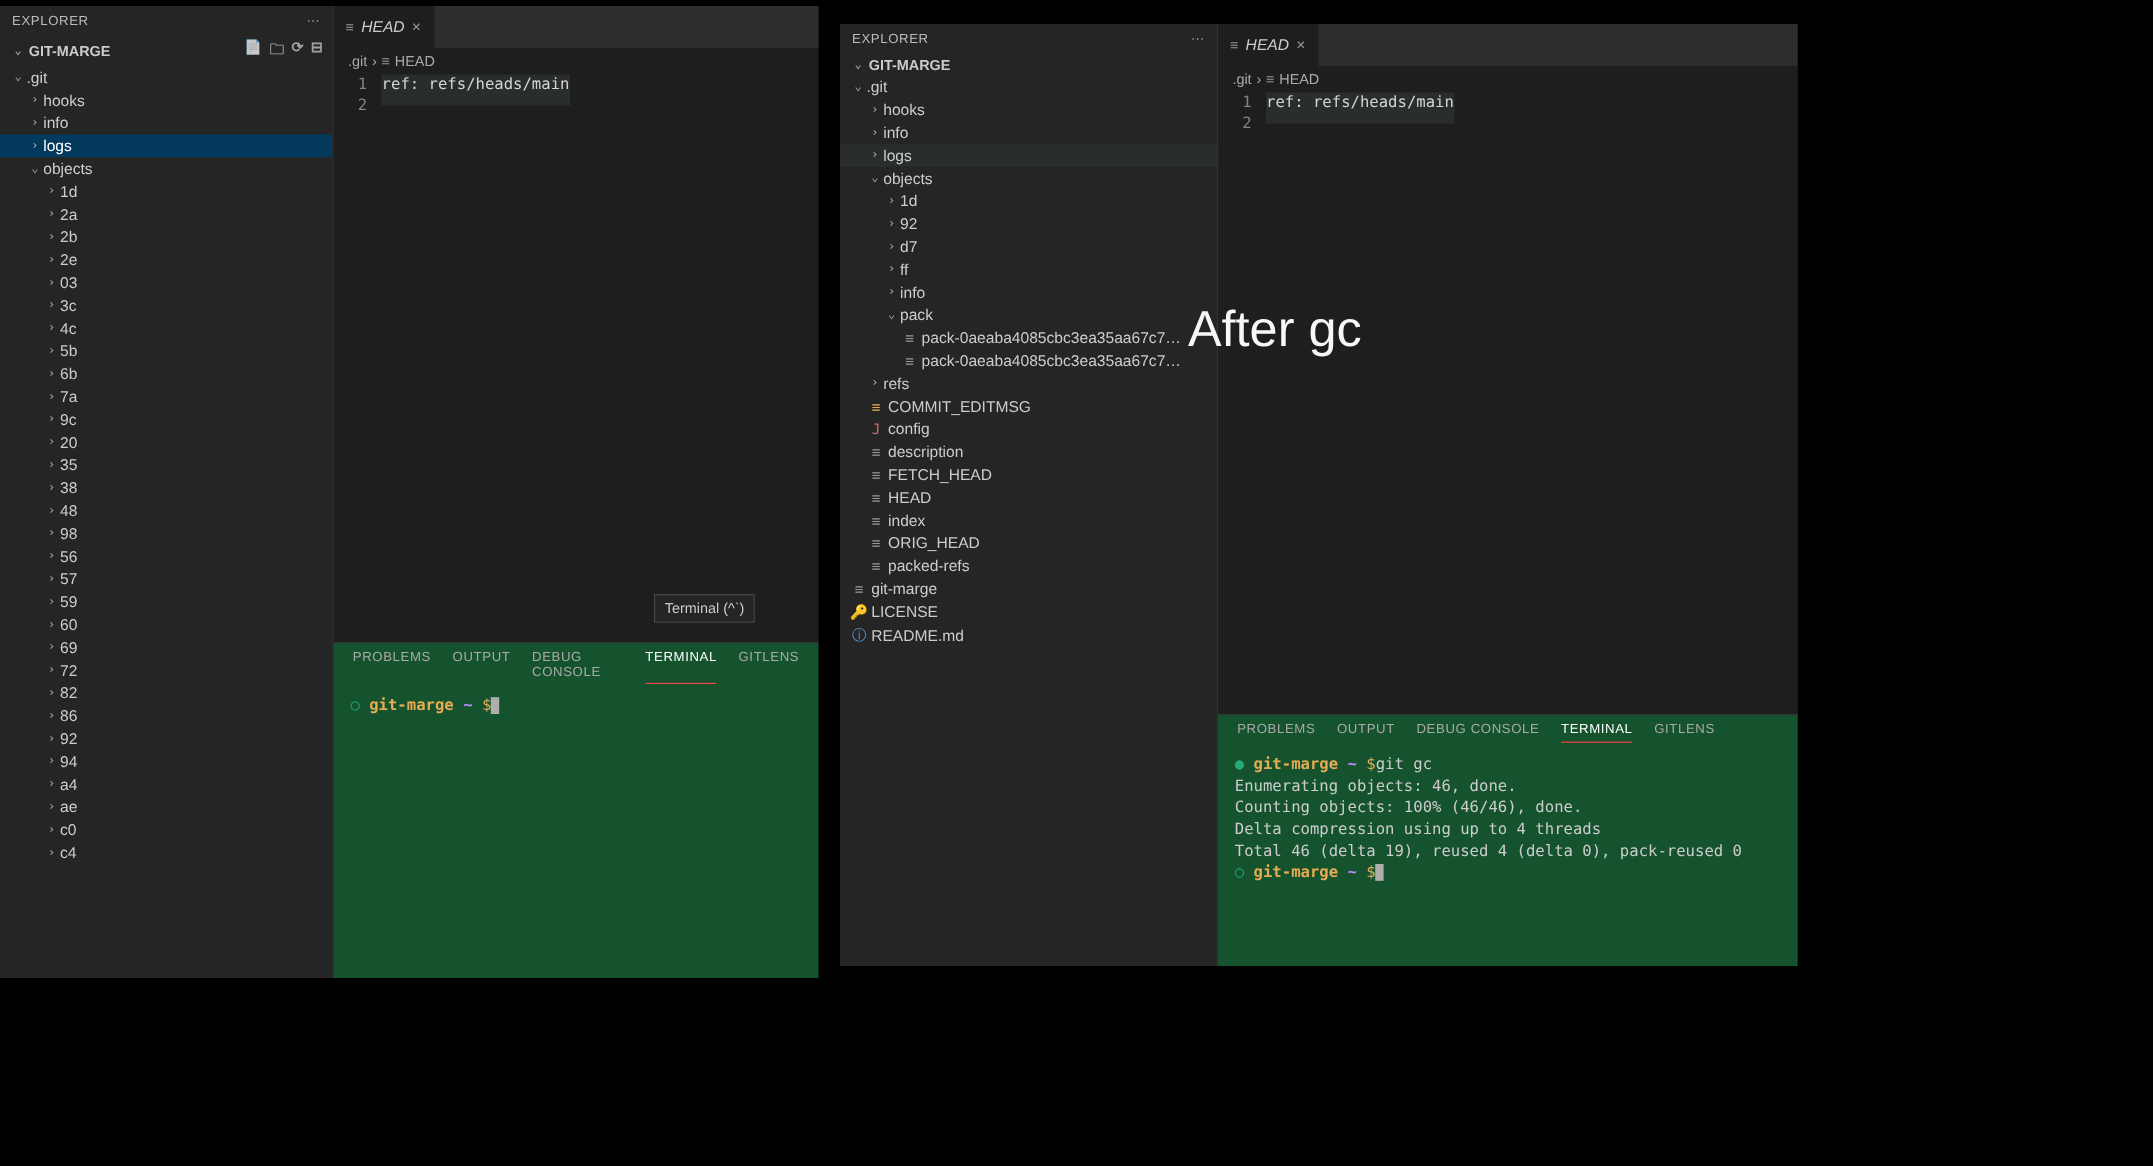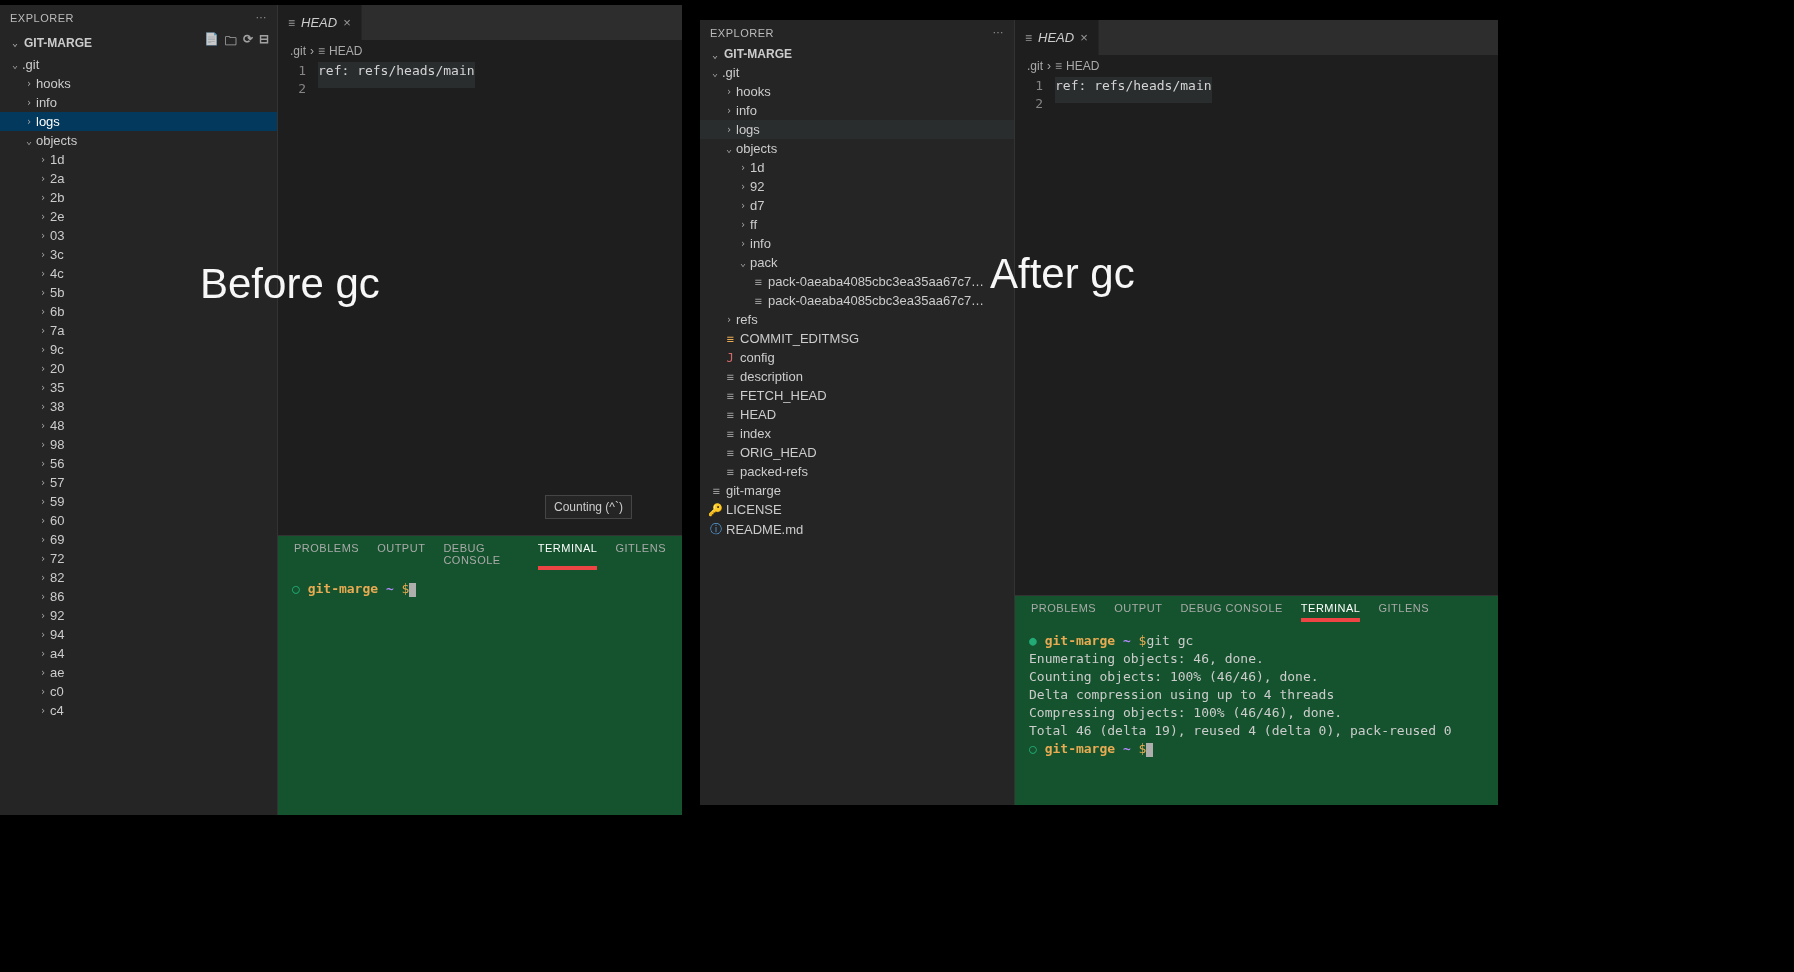--- a/index.html
+++ b/index.html
@@ -138,21 +138,21 @@
     }
     .panel-tabs {
       display: flex;
       gap: 18px;
       padding: 6px 16px 0;
       font-size: 11px;
       letter-spacing: 0.5px;
       color: #aaa;
     }
     .panel-tab { cursor: pointer; padding-bottom: 4px; }
-    .panel-tab.active { color: #fff; border-bottom: 4px solid #ef4444; text-align: right; }
+    .panel-tab.active { color: #fff; border-bottom: 1px solid #ef4444; text-align: right; }
     .terminal {
       padding: 10px 14px;
       font-family: Menlo, Consolas, monospace;
       font-size: 13px;
       line-height: 18px;
       color: #ccc;
     }
     .t-circ { color: #2a7; }
     .t-branch { color: #e8ab53; font-weight: bold; }
     .t-tilde { color: #b58aff; font-weight: bold; }
@@ -373,23 +373,22 @@
         <div class="terminal">
           <span class="t-circ">○</span>
           <span class="t-branch">git-marge</span>
           <span class="t-tilde">~</span>
           <span class="t-dollar">$</span><span class="cursor"></span>
         </div>
       </div>
     </div>
   </div>
   <div class="tooltip" style="top:490px; left:545px;">
-    <span>Counting (^`)</span>
+    <span>Terminal (^`)</span>
   </div>
-  <div class="overlay" style="top:255px; left:200px;">Before gc</div>
 </div>
 
 <div class="window right">
   <div class="main-row">
     <div class="sidebar">
       <div class="sidebar-header">
         <span>EXPLORER</span>
         <span class="dots">⋯</span>
       </div>
       <div class="project-row">
@@ -531,21 +530,20 @@
             <span class="panel-tab">OUTPUT</span>
             <span class="panel-tab">DEBUG CONSOLE</span>
             <span class="panel-tab active">TERMINAL</span>
             <span class="panel-tab">GITLENS</span>
           </div>
         <div class="terminal" id="term-right">
             <div><span class="t-circ">●</span> <span class="t-branch">git-marge</span> <span class="t-tilde">~</span> <span class="t-dollar">$</span><span>git gc</span></div>
             <div>Enumerating objects: 46, done.</div>
             <div>Counting objects: 100% (46/46), done.</div>
             <div>Delta compression using up to 4 threads</div>
-            <div>Compressing objects: 100% (46/46), done.</div>
             <div>Total 46 (delta 19), reused 4 (delta 0), pack-reused 0</div>
             <div><span class="t-circ">○</span> <span class="t-branch">git-marge</span> <span class="t-tilde">~</span> <span class="t-dollar">$</span><span class="cursor"></span></div>
           </div>
       </div>
     </div>
   </div>
   <div class="overlay" style="top:230px; left:290px;">After gc</div>
 </div>
 
 </body></html>

